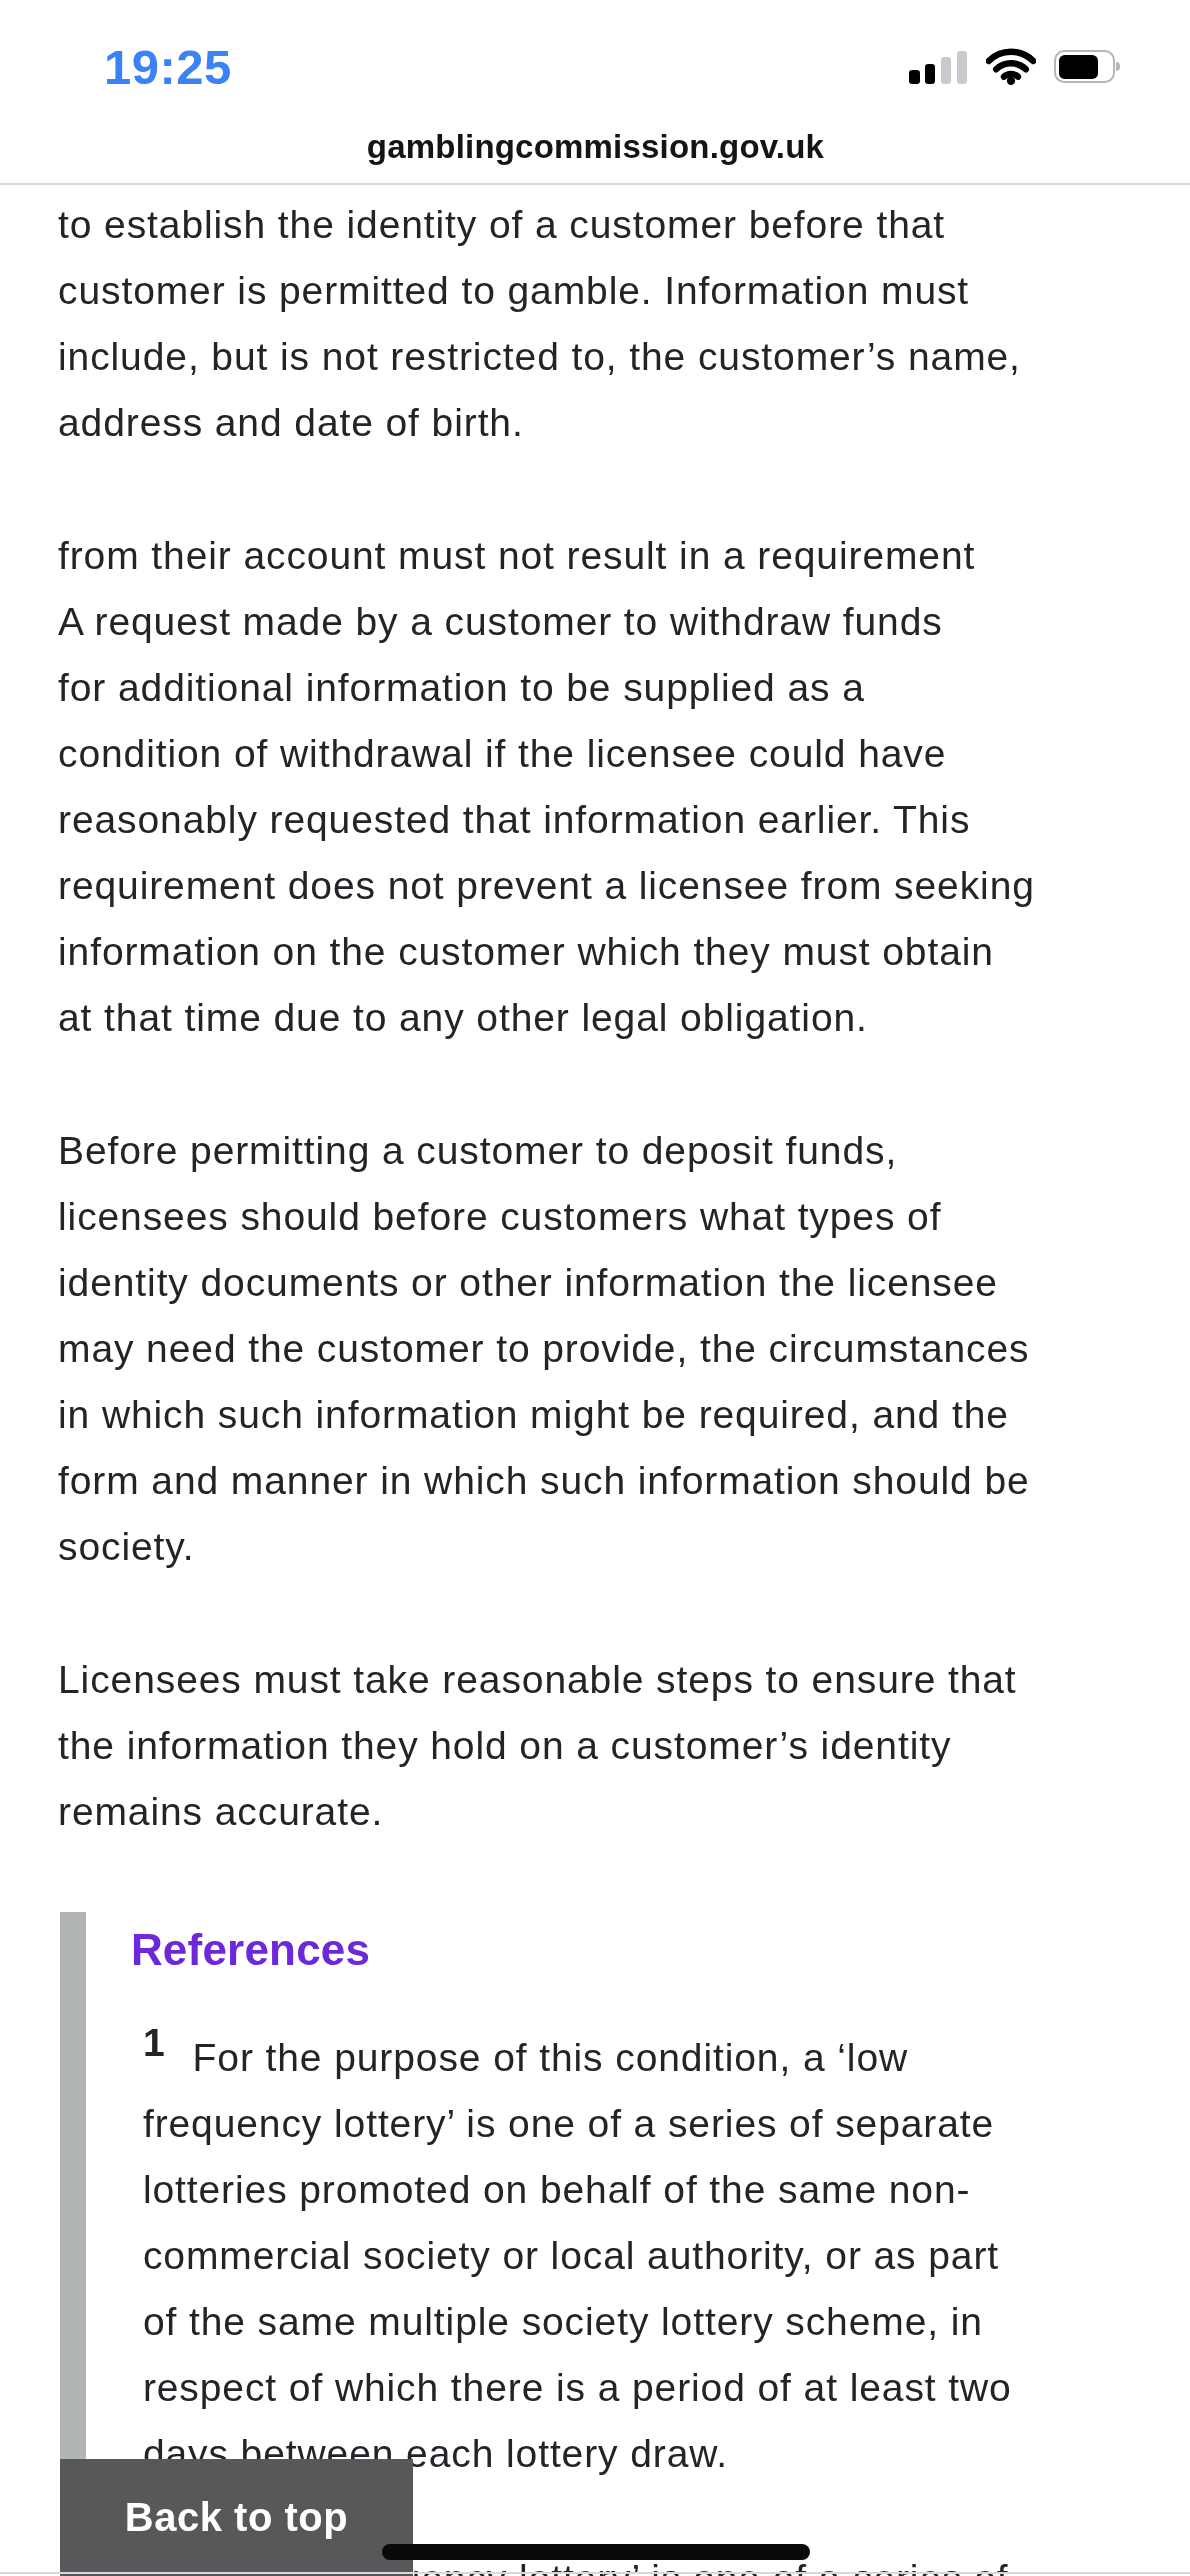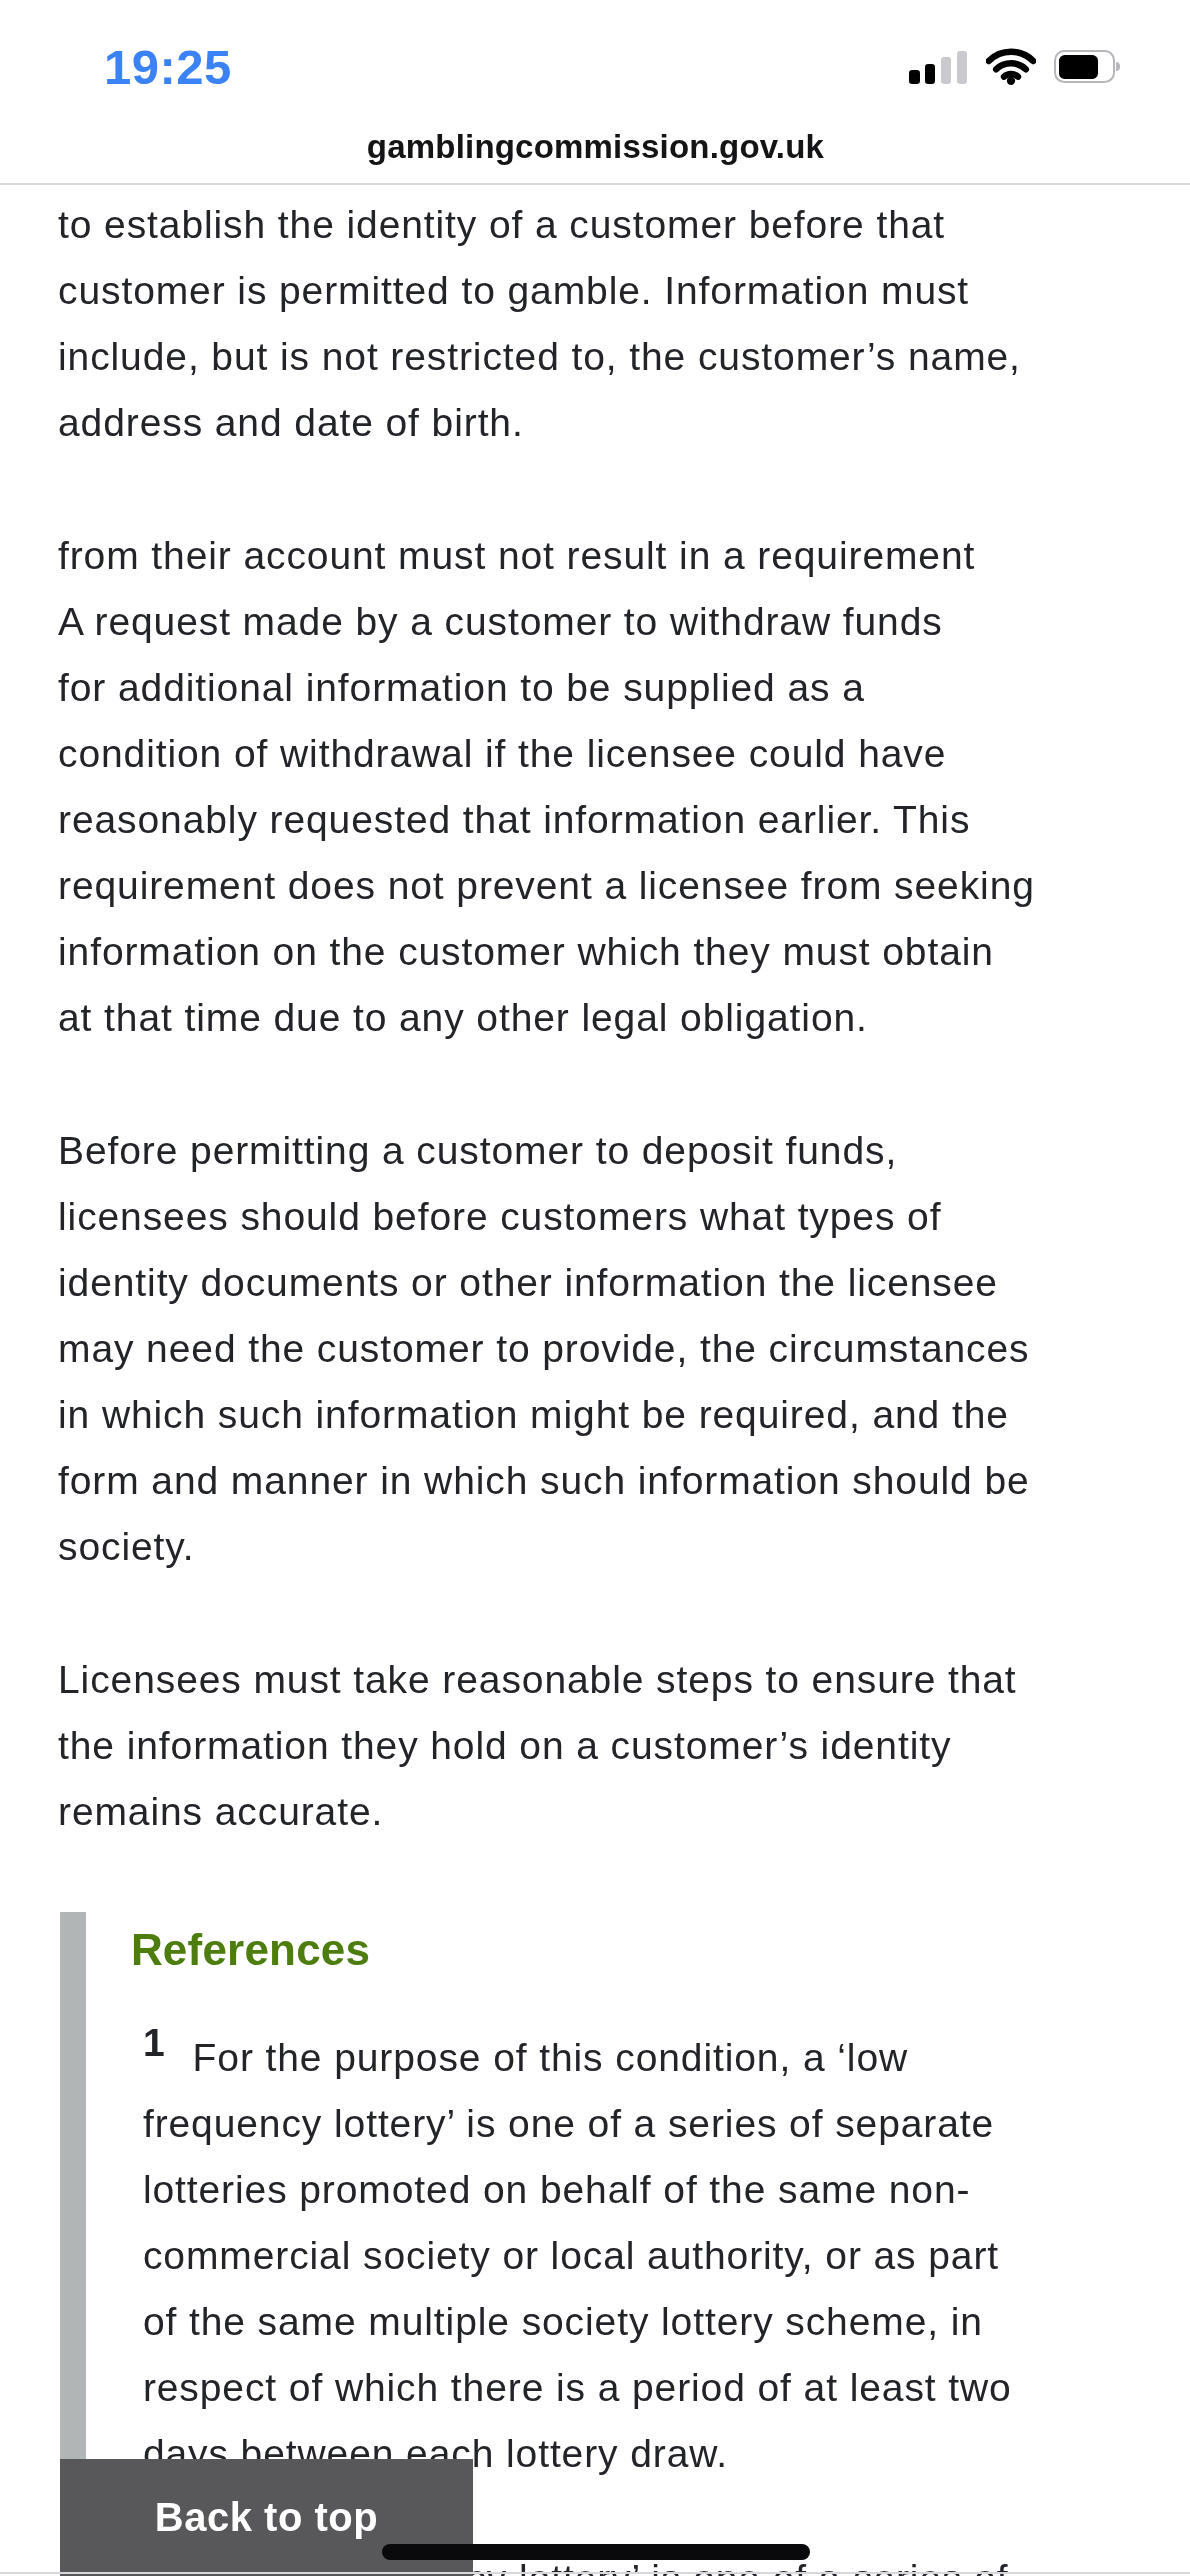--- a/index.html
+++ b/index.html
@@ -73,33 +73,33 @@
     font-weight:400;
   }
 
   .references {
     margin:41px 0 0 1.9px;
     border-left:26px solid var(--reference-bar,#b2b5b6);
     padding:13px 0 371px 45px;
   }
   .ref-heading {
     margin:0 0 50px 0;
-    font-size:44px; font-weight:700; letter-spacing:0.2px; color:#4d7c0f;
+    font-size:44px; font-weight:700; letter-spacing:0.2px; color:#6d28d9;
   }
   .ref { margin:12px; }
   .ref-num {
     display:inline-block; font-size:39px; font-weight:700;
     transform:translateY(-15px); margin-right:28px; letter-spacing:0;
   }
   .ref.partial { margin-top:59px; }
   .ref.partial .tline { text-indent:185px; }
 
   
   .back-to-top {
-    position:absolute; left:60px; top:2459px; width:413px; height:117px;
+    position:absolute; left:60px; top:2459px; width:353px; height:117px;
     background:var(--back-to-top-bg,#58585b); border:none; z-index:5;
     display:flex; align-items:center; justify-content:center;
     color:#ffffff; font-family:inherit;
     font-size:40px; font-weight:600; letter-spacing:0.5px;
     cursor:pointer;
   }
   .home-indicator {
     position:absolute; left:382px; top:2544px; width:428px; height:16px;
     border-radius:8.3px; background:var(--home-indicator,#0a0a0c); z-index:7;
   }

